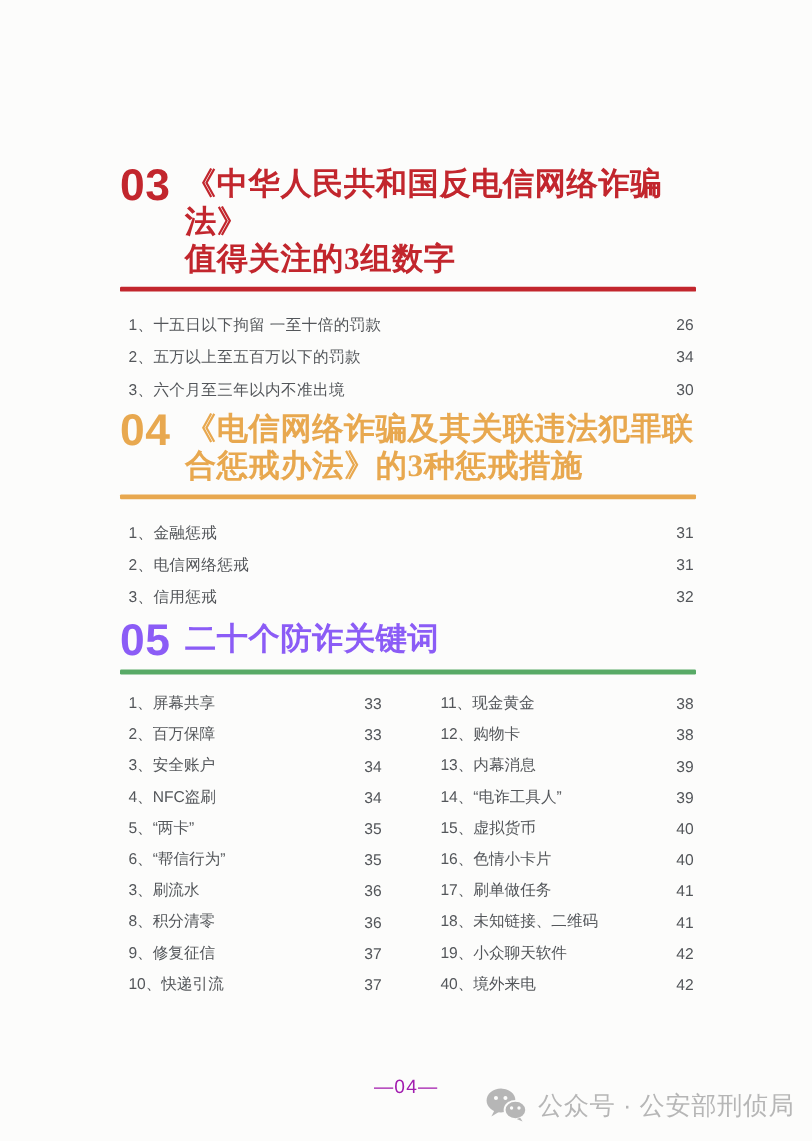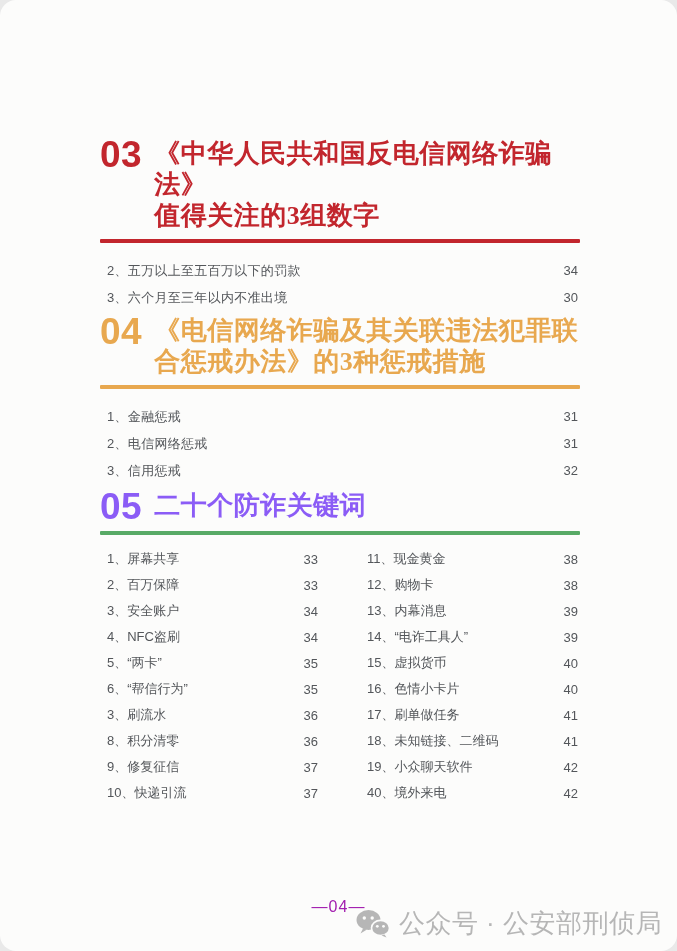--- a/index.html
+++ b/index.html
@@ -1,20 +1,19 @@
 <!DOCTYPE html>
 <html><head>
 <meta charset="utf-8">
 <style>
   html,body{margin:0;padding:0;background:#e9e9e9;}
   .page{
     position:relative;width:677px;height:951px;background:#fcfcfb;
     overflow:hidden;margin:0 auto;
     font-family:"Liberation Sans","DejaVu Sans",sans-serif;
-    border-radius:16px;
   }
   .content{position:absolute;left:100px;top:138px;width:480px;}
 
   .sec-head{display:flex;gap:12px;align-items:flex-start;}
   .sec-num{
     font-family:"Liberation Sans","DejaVu Sans",sans-serif;
     font-weight:800;font-size:37px;line-height:33px;letter-spacing:.5px;
   }
   .sec-title{
     font-family:"Liberation Serif","DejaVu Serif",serif;
@@ -48,40 +47,44 @@
   }
   .kw .pg{padding-right:2px;}
 
   .pageno{
     position:absolute;top:898px;left:50%;transform:translateX(-50%);
     font-size:16px;color:#a21caf;letter-spacing:1px;
   }
   .watermark{
     position:absolute;top:906px;right:15px;
     display:flex;align-items:center;gap:9px;
-    color:#b6b6b6;font-size:26px;letter-spacing:.5px;
+    color:#b6b6b6;font-size:21px;letter-spacing:.5px;
   }
   .wm-icon{display:block;}
 </style>
 </head>
 <body>
 
 <div class="page">
   <div class="content">
 
     <section>
       <div class="sec-head">
         <span class="sec-num red">03</span>
         <h2 class="sec-title red">
           <span class="tline">《中华人民共和国反电信网络诈骗法》</span>
           <span class="tline">值得关注的3组数字</span>
         </h2>
       </div>
       <div class="rule red-bg"></div>
       <ul class="toc">
+        <li>
+          <span class="lbl">1、十五日以下拘留 一至十倍的罚款</span>
+          <span class="pg">26</span>
+        </li>
         <li>
           <span class="lbl">2、五万以上至五百万以下的罚款</span>
           <span class="pg">34</span>
         </li>
         <li>
           <span class="lbl">3、六个月至三年以内不准出境</span>
           <span class="pg">30</span>
         </li>
       </ul>
     </section>

